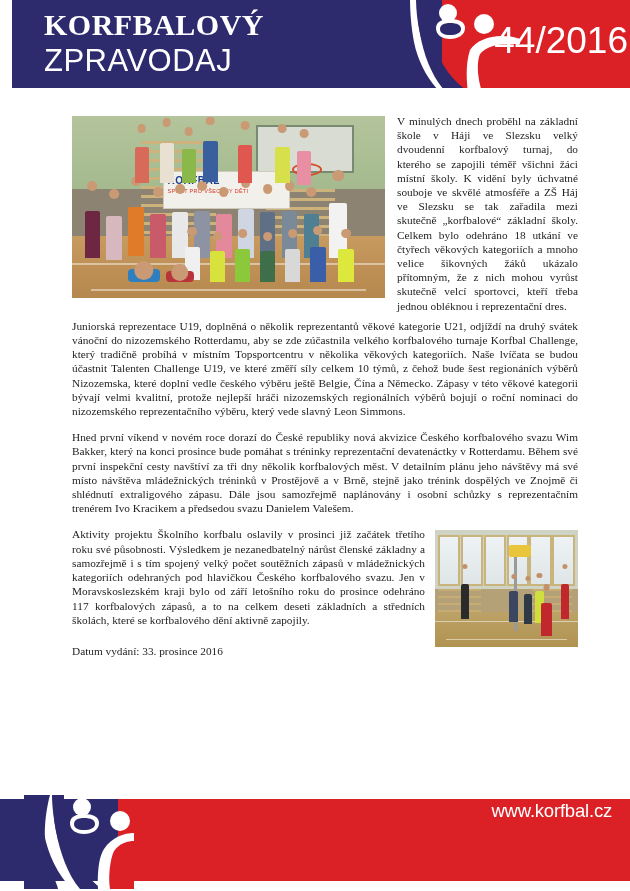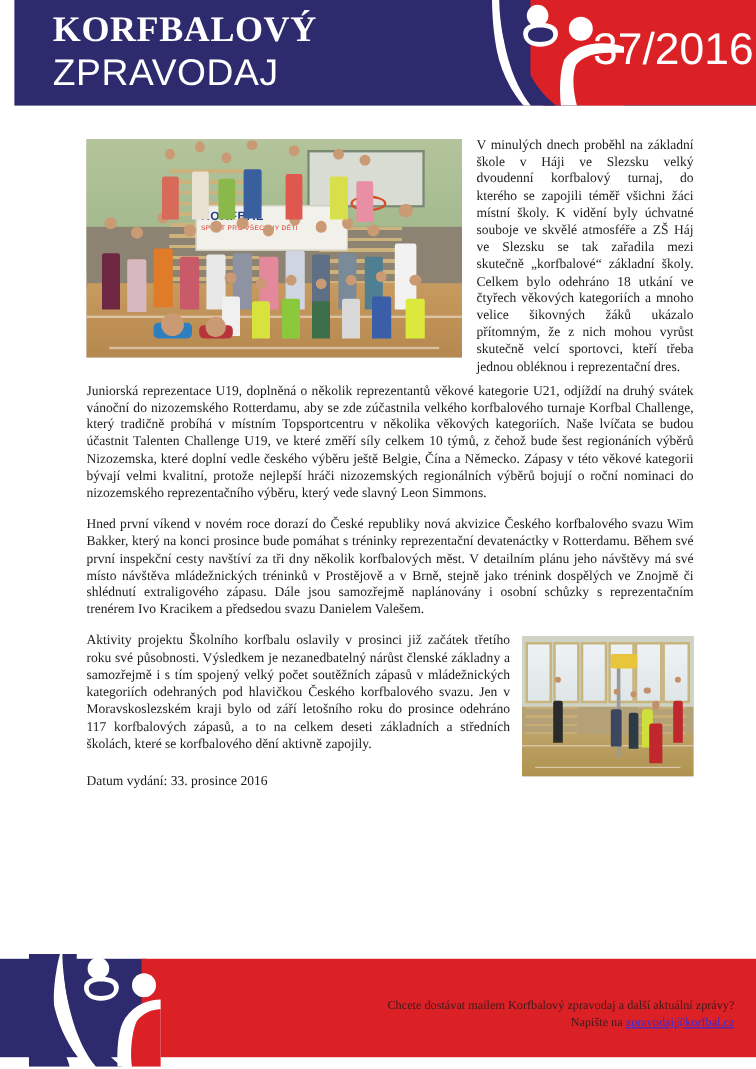--- a/index.html
+++ b/index.html
@@ -207,21 +207,21 @@
     <path d="M8 0 C6 22 10 46 22 66 C30 80 40 88 48 94 L30 94 C18 82 8 64 4 44 C1 28 0 12 0 0 Z" fill="#ffffff"></path>
     <path d="M18 0 C17 24 22 48 34 68 C40 78 48 86 56 92 C44 92 34 92 34 92 C22 78 14 58 10 36 C7 22 6 10 6 0 Z" fill="#2e2a6e"></path>
     <circle cx="38" cy="15" r="9" fill="#ffffff"></circle>
     <path d="M26 30 C26 24 32 21 40 21 C49 21 55 24 55 30 C55 37 48 41 40 41 C32 41 26 37 26 30 Z" fill="#ffffff"></path>
     <path d="M30 31 C30 27 34 25 40 25 C47 25 51 27 51 31 C51 35 46 37 40 37 C34 37 30 35 30 31 Z" fill="#2e2a6e"></path>
     <circle cx="74" cy="26" r="10" fill="#ffffff"></circle>
     <path d="M60 52 C66 43 78 38 92 38 C103 38 110 41 110 41 L110 94 L58 94 C58 94 54 70 60 52 Z" fill="#ffffff"></path>
     <path d="M70 56 C76 49 86 46 98 46 L110 46 L110 94 L72 94 C68 82 66 66 70 56 Z" fill="#db2026"></path>
   </svg>
 
-  <div class="issue-number">37/2016</div>
+  <div class="issue-number">44/2016</div>
 </div>
 
 <div class="content">
 
   <div class="lead-block">
     <div class="photo-main">
       <div class="gym-wall"></div>
       <div class="gym-wall-low"></div>
       <div class="gym-ladder" style="left:22%;top:14%;width:24%;height:54%;"></div>
       <div class="gym-ladder" style="left:62%;top:40%;width:22%;height:28%;"></div>
@@ -315,18 +315,15 @@
     <path d="M40 2 C39 26 44 52 56 72 C62 82 70 90 78 96 L56 96 C44 82 36 60 32 38 C29 22 28 10 28 2 Z" fill="#2e2a6e"></path>
     <circle cx="58" cy="14" r="9" fill="#ffffff"></circle>
     <path d="M46 30 C46 24 52 21 60 21 C69 21 75 24 75 30 C75 37 68 41 60 41 C52 41 46 37 46 30 Z" fill="#ffffff"></path>
     <path d="M50 31 C50 27 54 25 60 25 C67 25 71 27 71 31 C71 35 66 37 60 37 C54 37 50 35 50 31 Z" fill="#2e2a6e"></path>
     <path d="M0 2 L26 2 C26 2 18 30 22 56 C25 76 34 92 34 96 L0 96 Z" fill="#2e2a6e"></path>
     <circle cx="96" cy="28" r="10" fill="#ffffff"></circle>
     <path d="M80 56 C88 44 100 40 110 40 L110 96 L74 96 C74 96 72 68 80 56 Z" fill="#ffffff"></path>
     <path d="M90 58 C96 50 104 48 110 48 L110 96 L86 96 C84 84 86 66 90 58 Z" fill="#db2026"></path>
   </svg>
 
-
-  <div class="footer-q">
-    <div>Chcete dostávat mailem Korfbalový zpravodaj a další aktuální zprávy?</div>
-    <div><span>Napište na </span><a class="footer-mail" href="#">zpravodaj@korfbal.cz</a></div>
-  </div>
+  <div class="footer-url">www.korfbal.cz</div>
+
 </div>
 
 </body></html>

